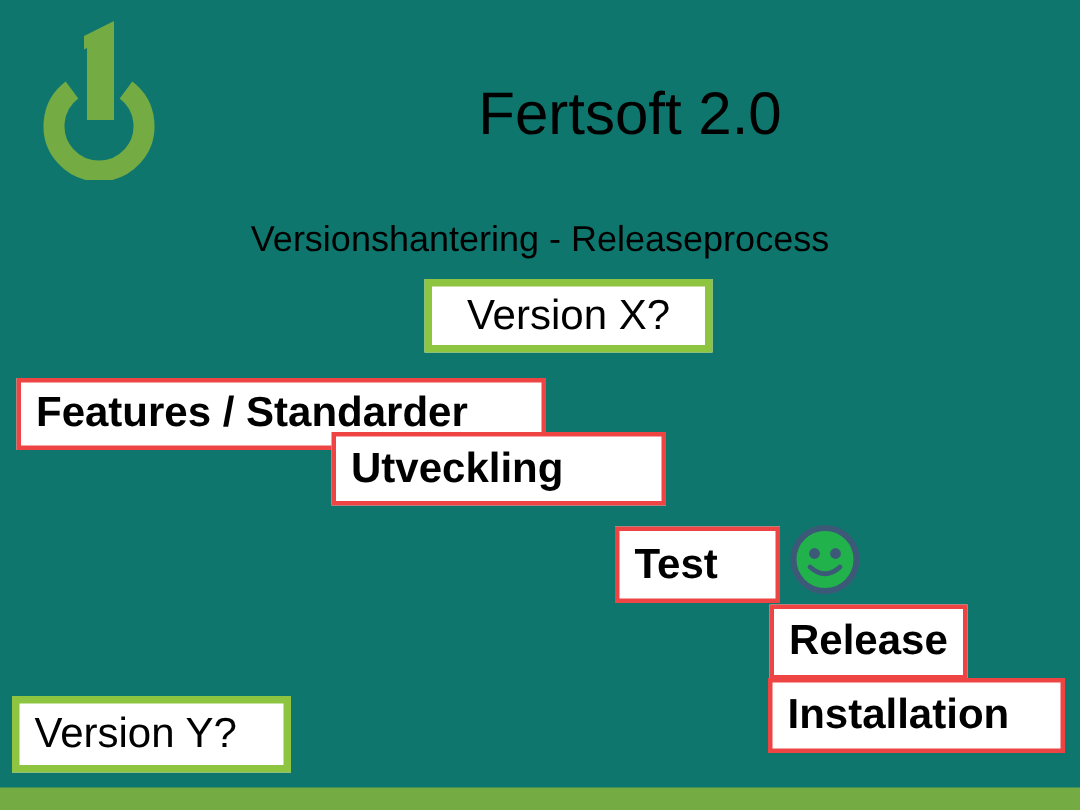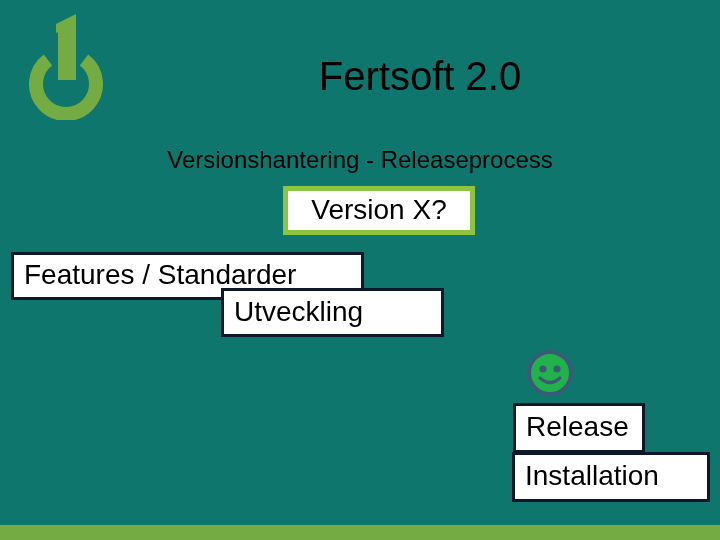--- a/index.html
+++ b/index.html
@@ -60,21 +60,22 @@
     box-sizing: border-box;
     background: #ffffff;
     display: flex;
     align-items: center;
     color: #000000;
     font-size: 28px;
     line-height: 32px;
     white-space: nowrap;
   }
   .box-black {
-    border: 3px solid #0f172a;
+    border: 3px solid #ef4444;
+    font-weight: bold;
   }
   .box-green {
     border: 5px solid #8DC540;
   }
   .step-box > .box-label {
     padding-left: 10px;
     padding-bottom: 2px;
   }
   .center-label {
     justify-content: center;
@@ -133,34 +134,40 @@
   </div>
 
   <div id="box-features" class="step-box box-black">
     <span class="box-label">Features / Standarder</span>
   </div>
 
   <div id="box-utveckling" class="step-box box-black">
     <span class="box-label">Utveckling</span>
   </div>
 
+  <div id="box-test" class="step-box box-black">
+    <span class="box-label">Test</span>
+  </div>
 
   <div id="smiley">
     <svg viewBox="0 0 48 48" width="48" height="48" aria-hidden="true">
       <circle cx="24" cy="24" r="21" fill="#22B24C" stroke="#3C5A78" stroke-width="4"></circle>
       <circle cx="17" cy="20" r="3.6" fill="#3C5A78"></circle>
       <circle cx="31" cy="20" r="3.6" fill="#3C5A78"></circle>
       <path d="M14 29 Q24 38 34 29" fill="none" stroke="#3C5A78" stroke-width="3.2" stroke-linecap="round"></path>
     </svg>
   </div>
 
   <div id="box-release" class="step-box box-black">
     <span class="box-label">Release</span>
   </div>
 
+  <div id="box-version-y" class="step-box box-green">
+    <span class="box-label">Version Y?</span>
+  </div>
 
   <div id="box-installation" class="step-box box-black">
     <span class="box-label">Installation</span>
   </div>
 
   <div id="footer-bar"></div>
 
 </div>
 
 </body></html>

